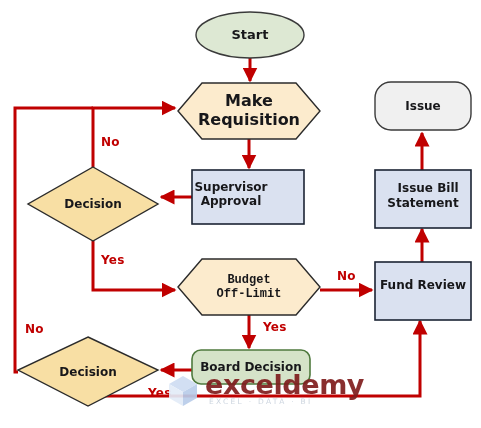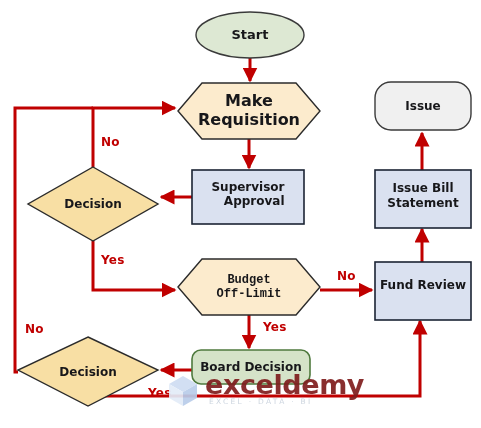--- a/index.html
+++ b/index.html
@@ -136,24 +136,24 @@
 
   <div class="node-label" style="left:196px;top:12px;width:108px;height:46px;font-size:13px;">Start</div>
 
   <div class="node-label" style="left:178px;top:83px;width:142px;height:56px;font-size:16px;">Make
 Requisition</div>
 
   <div class="node-label" style="left:375px;top:82px;width:96px;height:48px;font-size:12px;">Issue</div>
 
   <div class="node-label" style="left:28px;top:167px;width:130px;height:74px;font-size:12px;">Decision</div>
 
-  <div class="node-label" style="left:192px;top:170px;width:112px;height:48px;font-size:12px;text-align:right;">Supervisor
+  <div class="node-label" style="left:175px;top:170px;width:112px;height:48px;font-size:12px;">Supervisor
 Approval</div>
 
-  <div class="node-label" style="left:375px;top:170px;width:96px;height:51px;font-size:12px;">Issue Bill
+  <div class="node-label" style="left:375px;top:170px;width:96px;height:51px;font-size:12px;text-align:right;">Issue Bill
 Statement</div>
 
   <div class="node-label" style="left:178px;top:259px;width:142px;height:56px;font-size:12px;font-family:Liberation Mono, monospace;">Budget
 Off-Limit</div>
 
   <div class="node-label" style="left:375px;top:262px;width:96px;height:47px;font-size:12px;">Fund Review</div>
 
   <div class="node-label" style="left:18px;top:337px;width:140px;height:70px;font-size:12px;">Decision</div>
 
   <div class="node-label" style="left:192px;top:350px;width:118px;height:34px;font-size:12px;">Board Decision</div>

